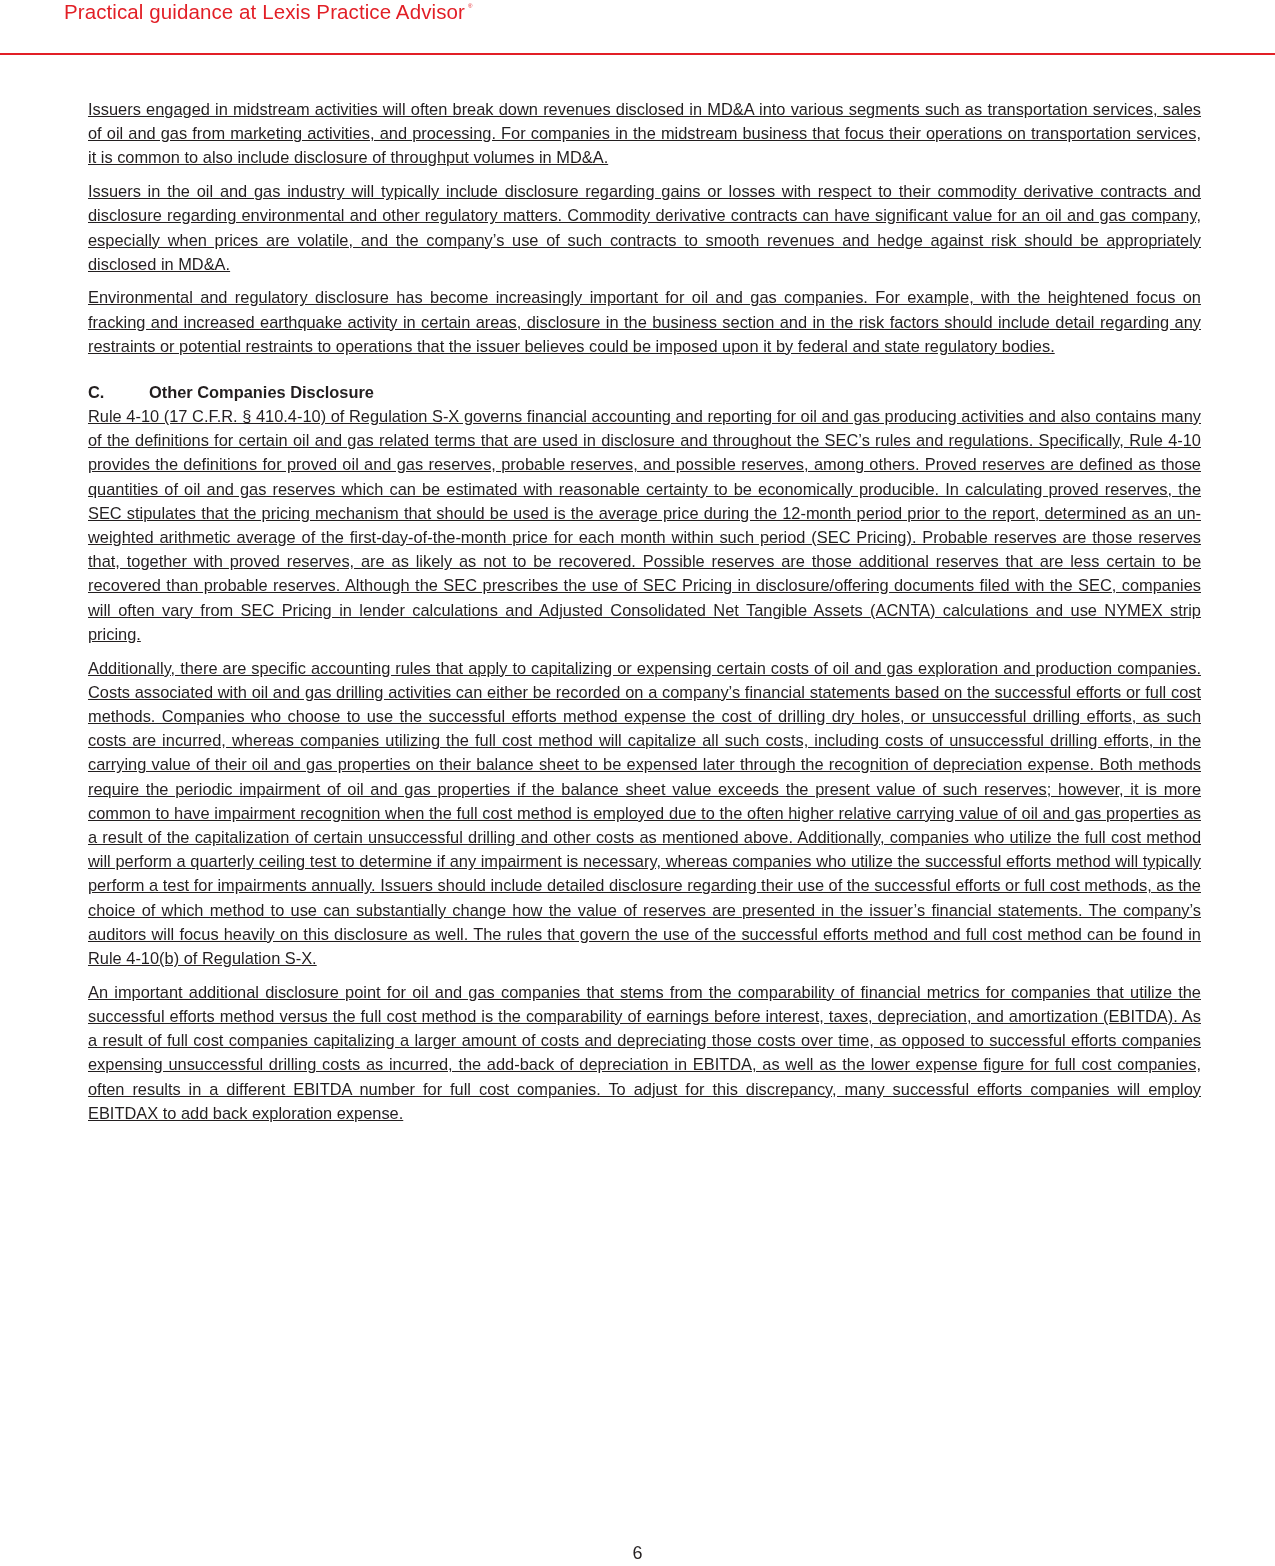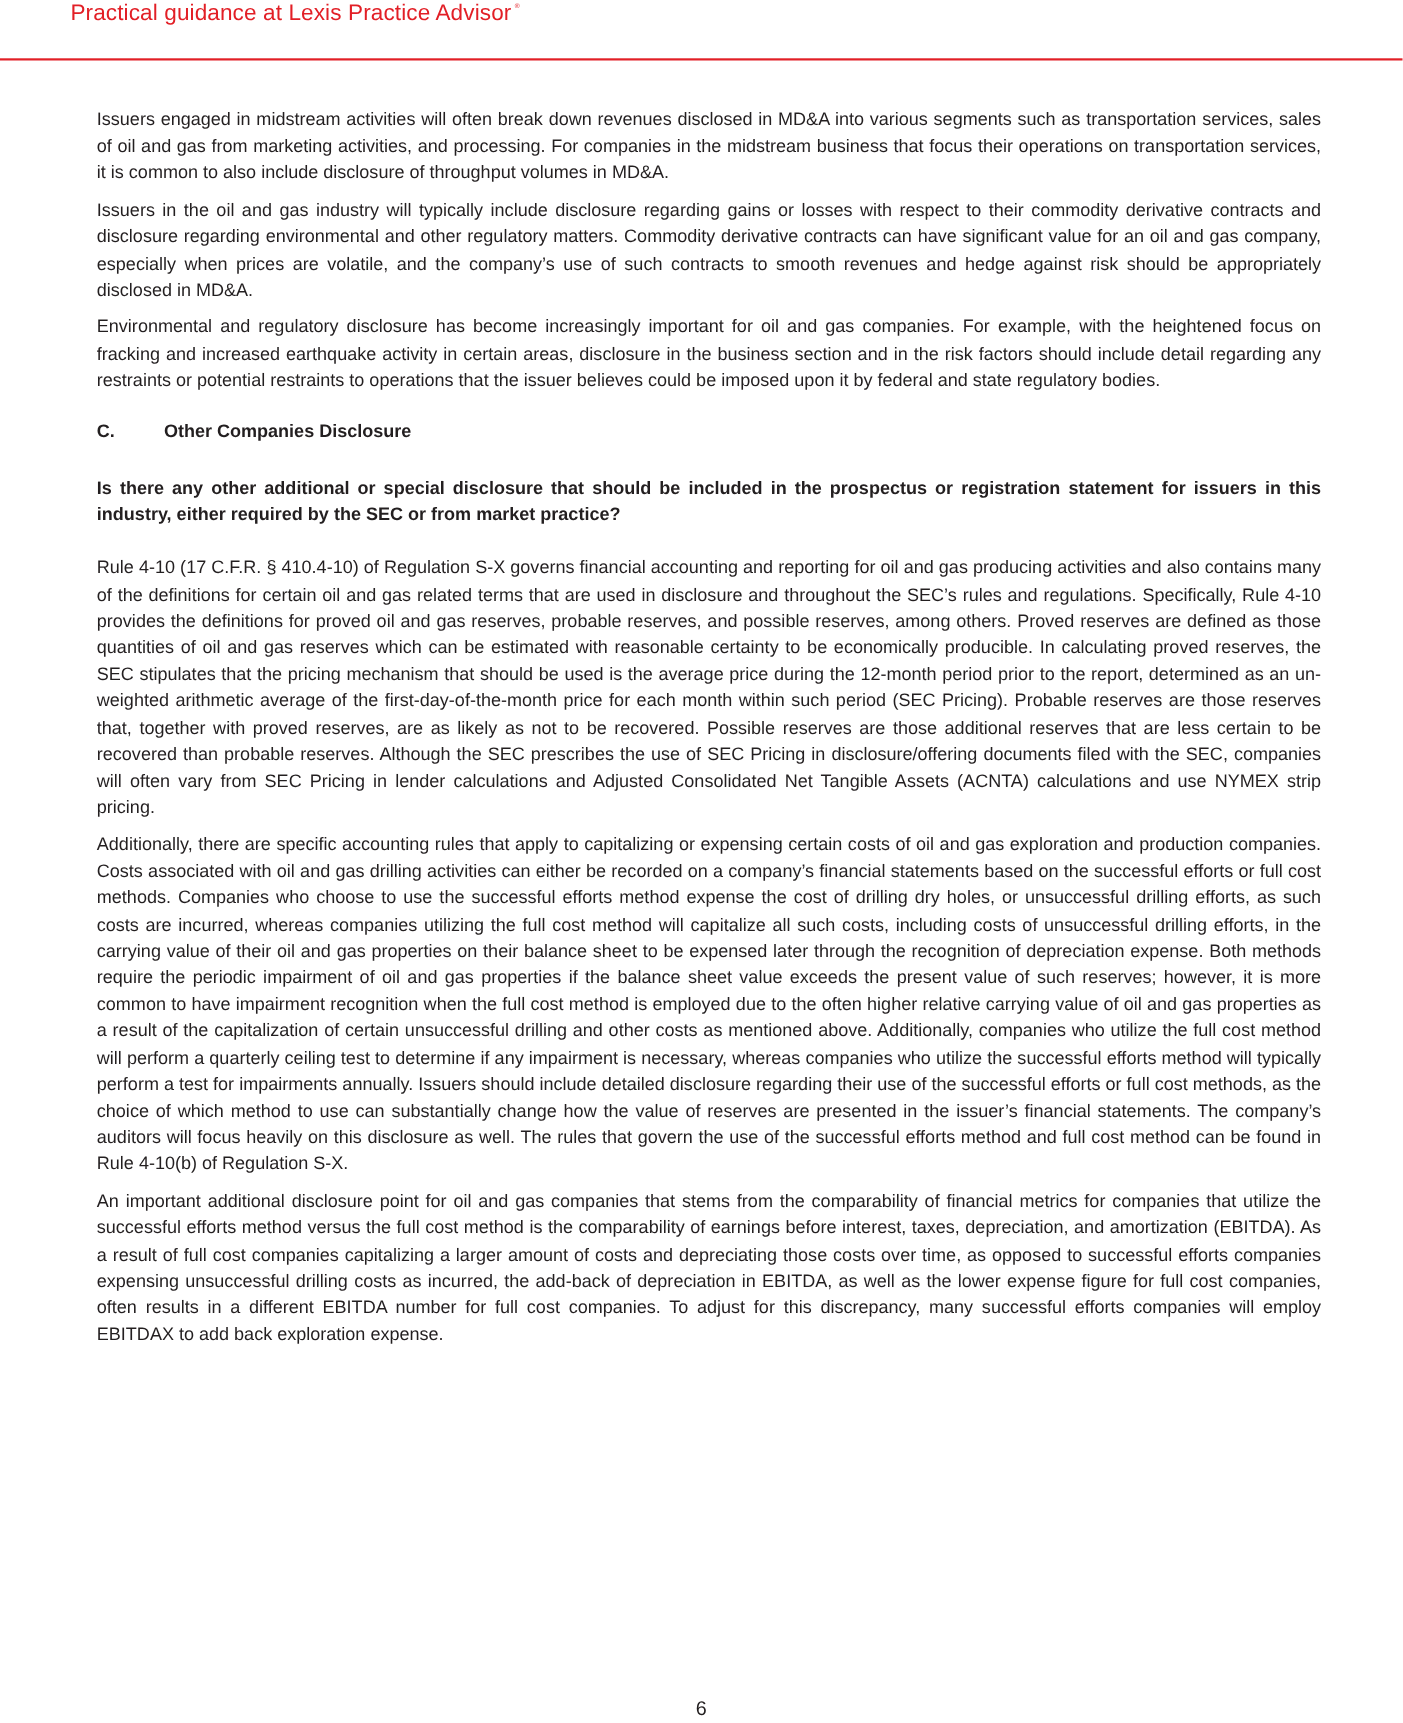--- a/index.html
+++ b/index.html
@@ -4,21 +4,21 @@
   <style>
     html, body { margin: 0; padding: 0; background: #ffffff; }
     body { width: 1275px; height: 1566px; position: relative; overflow: hidden;
            font-family: "Liberation Sans", "DejaVu Sans", sans-serif; color: #231f20; }
     .header { position: absolute; left: 0; top: 0; width: 1275px; height: 56px; }
     .header-title { position: absolute; left: 64px; top: 0px; font-size: 20.5px; color: #e21f26;
                     letter-spacing: 0.1px; white-space: nowrap; }
     .header-title sup { font-size: 6px; vertical-align: top; position: relative; top: 3px; margin-left: 3px; }
     .header-rule { position: absolute; left: 0; top: 53px; width: 1275px; height: 2px; background: #e21f26; }
     .content { position: absolute; left: 88px; top: 97px; width: 1113px; font-size: 16.4px; line-height: 24.2px; }
-    .content p { margin: 0 0 9.5px 0; text-align: justify; }
+    .content p { margin: 0 0 9.5px 0; text-align: justify; text-decoration: underline; }
     .section-heading { font-weight: bold; margin: 22px 0 0 0; height: 24px; display: flex; }
     .section-heading .num { width: 61px; }
     .question { font-weight: bold; margin: 28px 0 24px 0 !important; }
     .page-number { position: absolute; top: 1543px; left: 0; width: 1275px; text-align: center;
                    font-size: 18px; color: #231f20; }
   </style>
 </head>
 <body>
 
 <div class="header">
@@ -29,20 +29,19 @@
 <div class="content">
   <p>Issuers engaged in midstream activities will often break down revenues disclosed in MD&amp;A into various segments such as transportation services, sales of oil and gas from marketing activities, and processing. For companies in the midstream business that focus their operations on transportation services, it is common to also include disclosure of throughput volumes in MD&amp;A.</p>
   <p>Issuers in the oil and gas industry will typically include disclosure regarding gains or losses with respect to their commodity derivative contracts and disclosure regarding environmental and other regulatory matters. Commodity derivative contracts can have significant value for an oil and gas company, especially when prices are volatile, and the company’s use of such contracts to smooth revenues and hedge against risk should be appropriately disclosed in MD&amp;A.</p>
   <p>Environmental and regulatory disclosure has become increasingly important for oil and gas companies. For example, with the heightened focus on fracking and increased earthquake activity in certain areas, disclosure in the business section and in the risk factors should include detail regarding any restraints or potential restraints to operations that the issuer believes could be imposed upon it by federal and state regulatory bodies.</p>
 
   <div class="section-heading">
     <span class="num">C.</span>
     <span>Other Companies Disclosure</span>
   </div>
 
-  <p class="question">Is there any other additional or special disclosure that should be included in the prospectus or registration statement for issuers in this industry, either required by the SEC or from market practice?</p>
 
   <p>Rule 4-10 (17 C.F.R. § 410.4-10) of Regulation S-X governs financial accounting and reporting for oil and gas producing activities and also contains many of the definitions for certain oil and gas related terms that are used in disclosure and throughout the SEC’s rules and regulations. Specifically, Rule 4-10 provides the definitions for proved oil and gas reserves, probable reserves, and possible reserves, among others. Proved reserves are defined as those quantities of oil and gas reserves which can be estimated with reasonable certainty to be economically producible. In calculating proved reserves, the SEC stipulates that the pricing mechanism that should be used is the average price during the 12-month period prior to the report, determined as an un-weighted arithmetic average of the first-day-of-the-month price for each month within such period (SEC Pricing). Probable reserves are those reserves that, together with proved reserves, are as likely as not to be recovered. Possible reserves are those additional reserves that are less certain to be recovered than probable reserves. Although the SEC prescribes the use of SEC Pricing in disclosure/offering documents filed with the SEC, companies will often vary from SEC Pricing in lender calculations and Adjusted Consolidated Net Tangible Assets (ACNTA) calculations and use NYMEX strip pricing.</p>
   <p>Additionally, there are specific accounting rules that apply to capitalizing or expensing certain costs of oil and gas exploration and production companies. Costs associated with oil and gas drilling activities can either be recorded on a company’s financial statements based on the successful efforts or full cost methods. Companies who choose to use the successful efforts method expense the cost of drilling dry holes, or unsuccessful drilling efforts, as such costs are incurred, whereas companies utilizing the full cost method will capitalize all such costs, including costs of unsuccessful drilling efforts, in the carrying value of their oil and gas properties on their balance sheet to be expensed later through the recognition of depreciation expense. Both methods require the periodic impairment of oil and gas properties if the balance sheet value exceeds the present value of such reserves; however, it is more common to have impairment recognition when the full cost method is employed due to the often higher relative carrying value of oil and gas properties as a result of the capitalization of certain unsuccessful drilling and other costs as mentioned above. Additionally, companies who utilize the full cost method will perform a quarterly ceiling test to determine if any impairment is necessary, whereas companies who utilize the successful efforts method will typically perform a test for impairments annually. Issuers should include detailed disclosure regarding their use of the successful efforts or full cost methods, as the choice of which method to use can substantially change how the value of reserves are presented in the issuer’s financial statements. The company’s auditors will focus heavily on this disclosure as well. The rules that govern the use of the successful efforts method and full cost method can be found in Rule 4-10(b) of Regulation S-X.</p>
   <p>An important additional disclosure point for oil and gas companies that stems from the comparability of financial metrics for companies that utilize the successful efforts method versus the full cost method is the comparability of earnings before interest, taxes, depreciation, and amortization (EBITDA). As a result of full cost companies capitalizing a larger amount of costs and depreciating those costs over time, as opposed to successful efforts companies expensing unsuccessful drilling costs as incurred, the add-back of depreciation in EBITDA, as well as the lower expense figure for full cost companies, often results in a different EBITDA number for full cost companies. To adjust for this discrepancy, many successful efforts companies will employ EBITDAX to add back exploration expense.</p>
 </div>
 
 <div class="page-number">6</div>
 
 </body></html>

